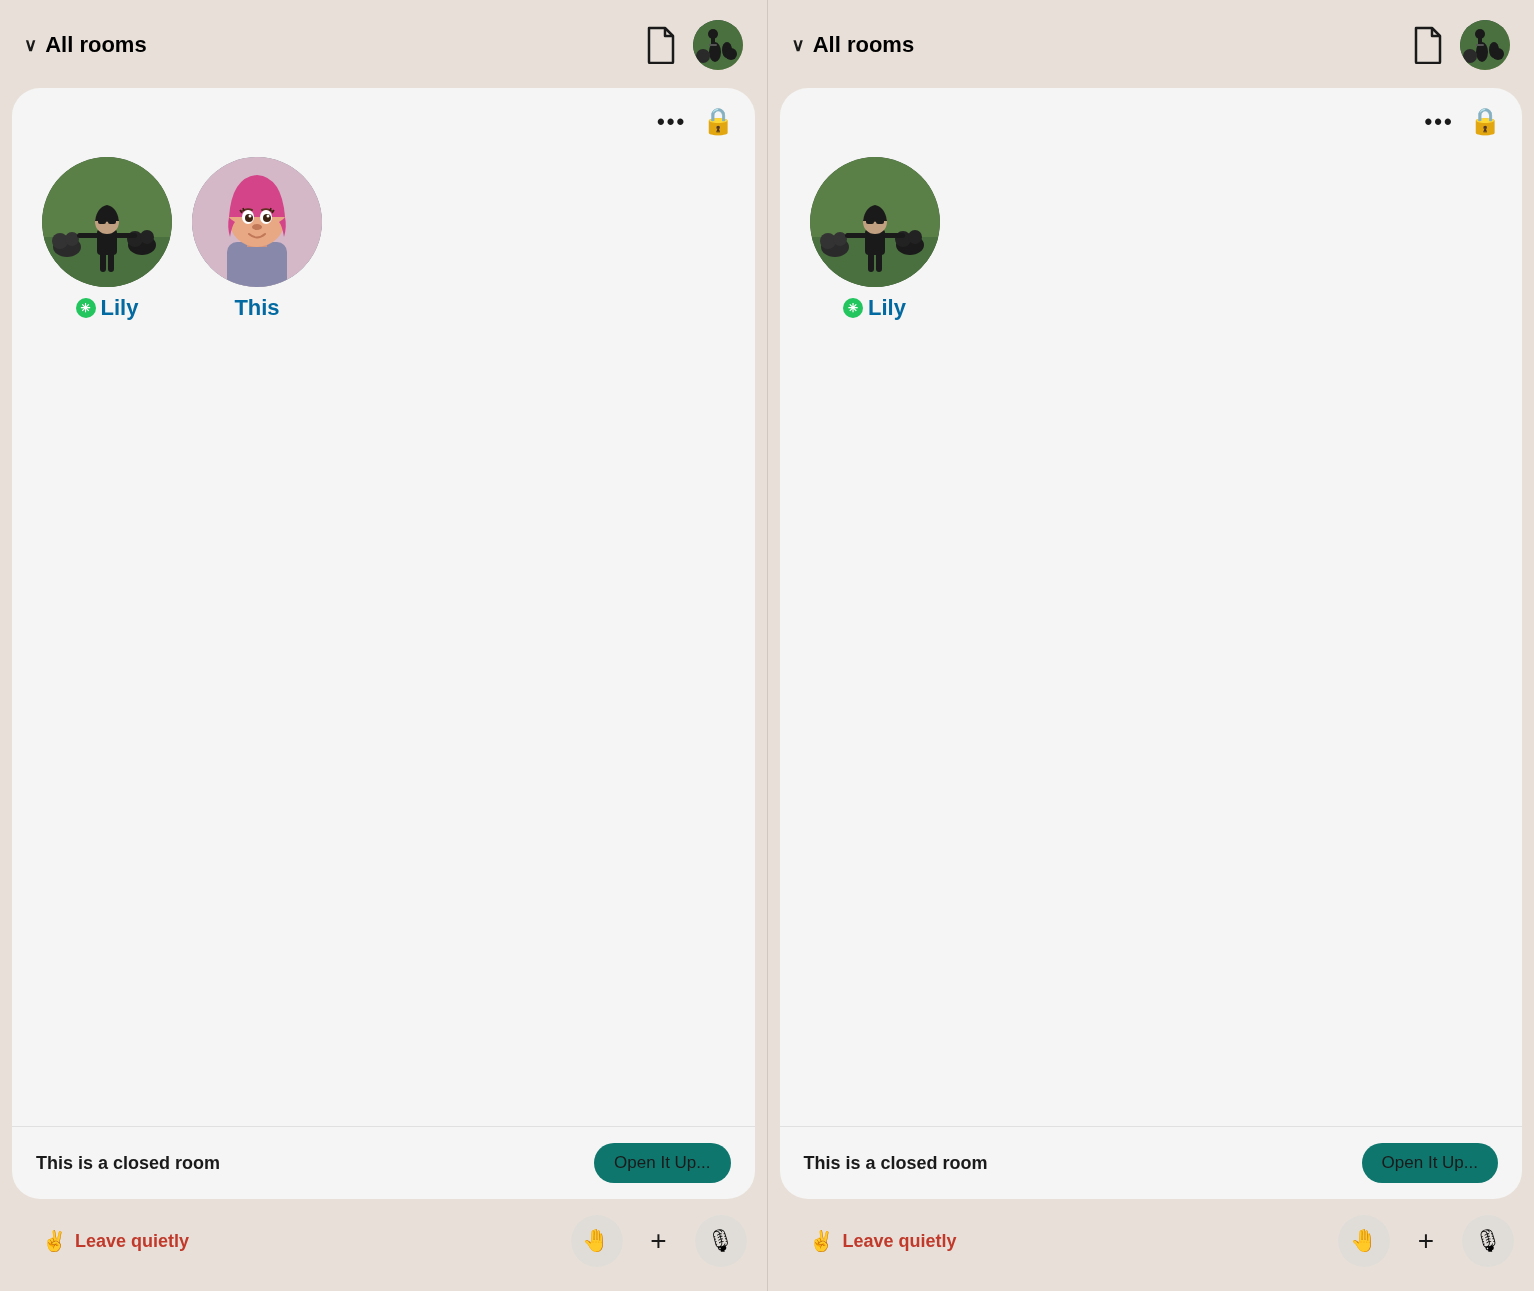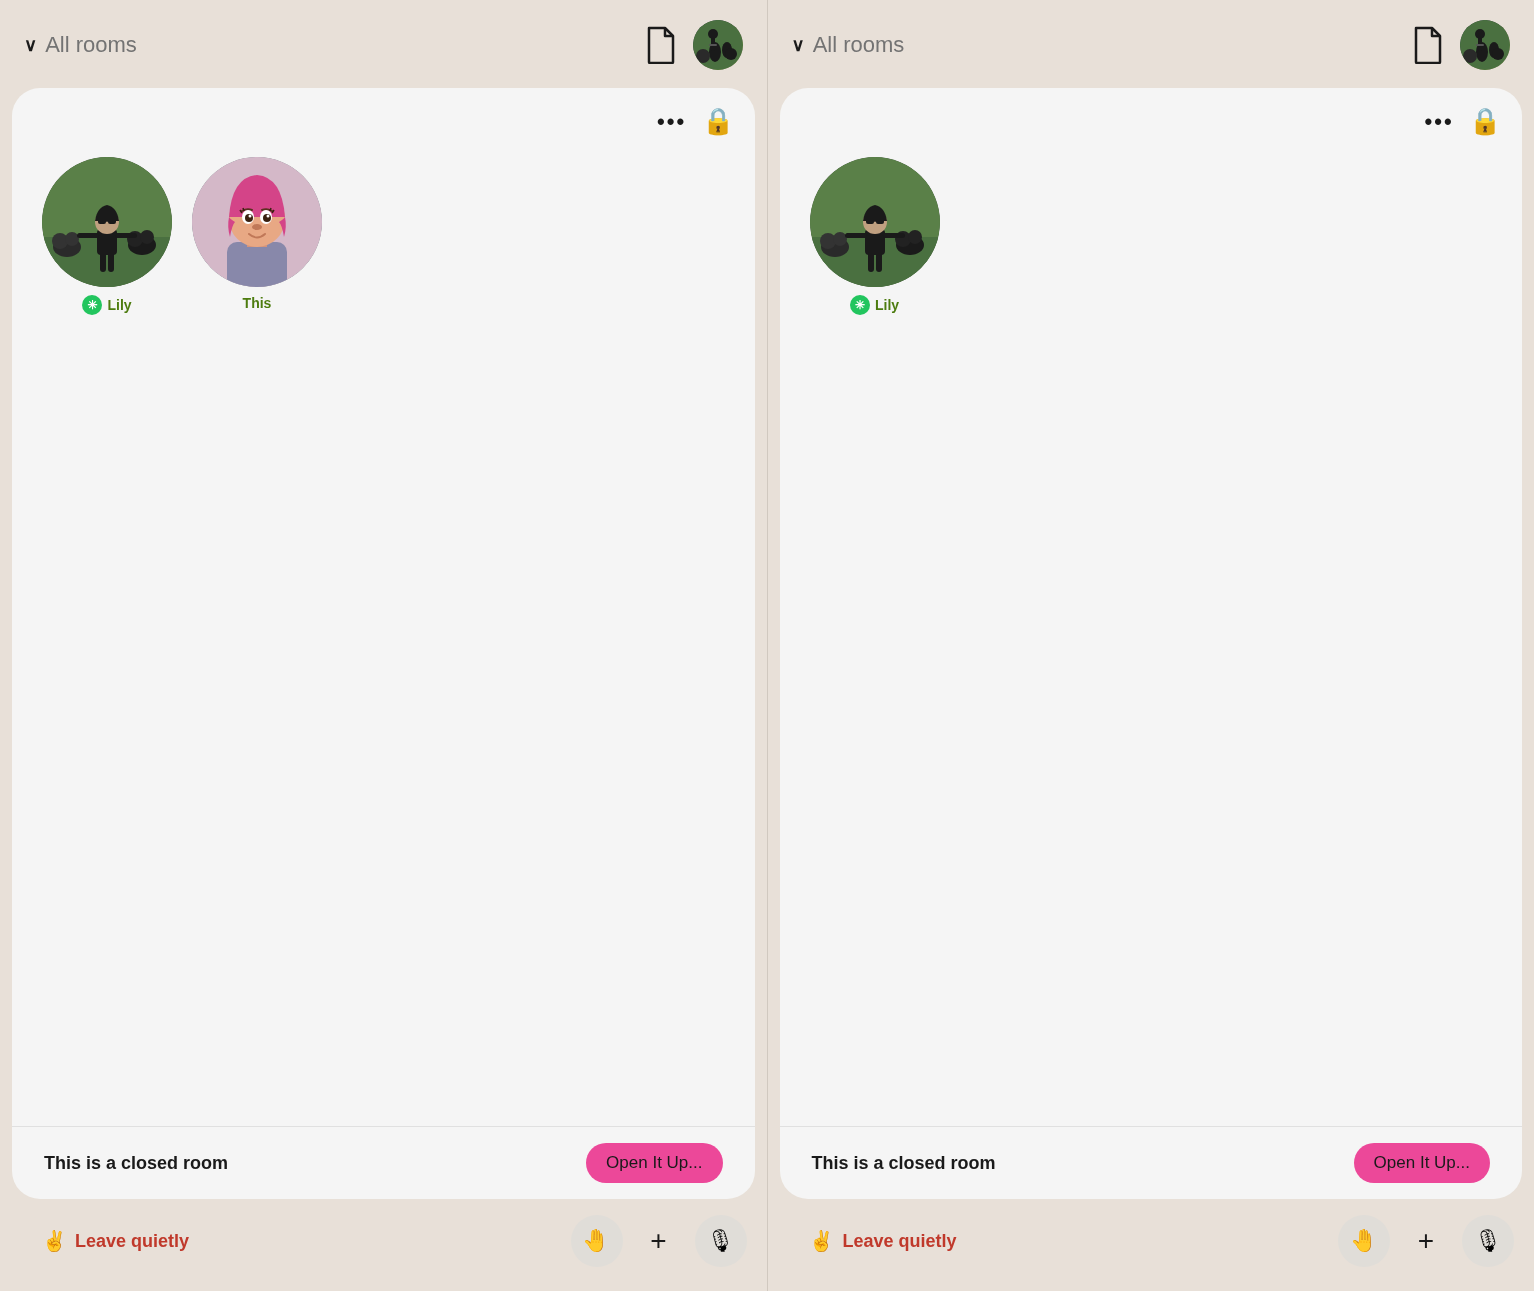--- a/index.html
+++ b/index.html
@@ -41,22 +41,22 @@
     }
 
     .chevron-down {
       font-size: 18px;
       font-weight: 700;
       color: #1a1a1a;
     }
 
     .all-rooms-label {
       font-size: 22px;
-      font-weight: 400;
-      color: #737373;
+      font-weight: 700;
+      color: #000000;
     }
 
     .header-right {
       display: flex;
       align-items: center;
       gap: 14px;
     }
 
     .doc-icon {
       width: 36px;
@@ -167,42 +167,42 @@
       border-radius: 50%;
       display: flex;
       align-items: center;
       justify-content: center;
       color: white;
       font-size: 12px;
       font-weight: 700;
     }
 
     .participant-name {
-      font-size: 14px;
+      font-size: 22px;
       font-weight: 600;
-      color: #4d7c0f;
+      color: #0369a1;
     }
 
     
     .card-bottom {
-      padding: 16px 32px;
+      padding: 16px 24px;
       border-top: 1px solid #e0e0e0;
       display: flex;
       align-items: center;
       justify-content: space-between;
     }
 
     .closed-room-text {
       font-size: 18px;
       font-weight: 700;
       color: #1a1a1a;
     }
 
     .open-it-up-btn {
-      background: #ec4899;
+      background: #0f766e;
       border: none;
       border-radius: 22px;
       padding: 10px 20px;
       font-size: 17px;
       font-weight: 500;
       color: #1a1a1a;
       cursor: pointer;
     }
 
     

